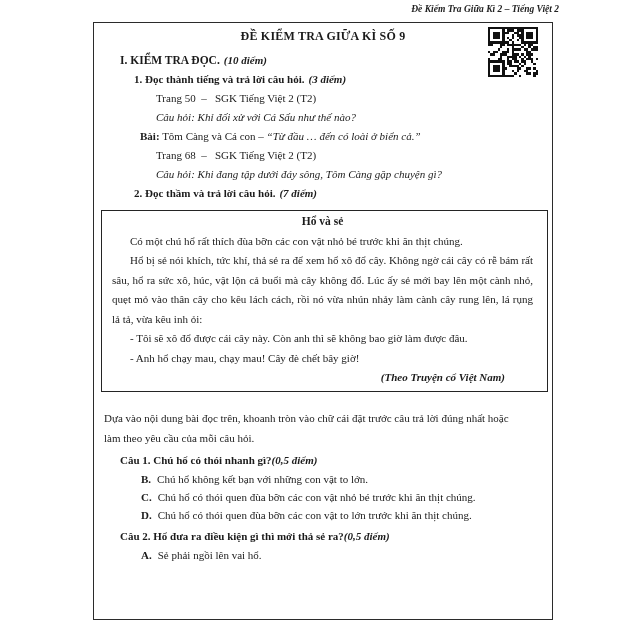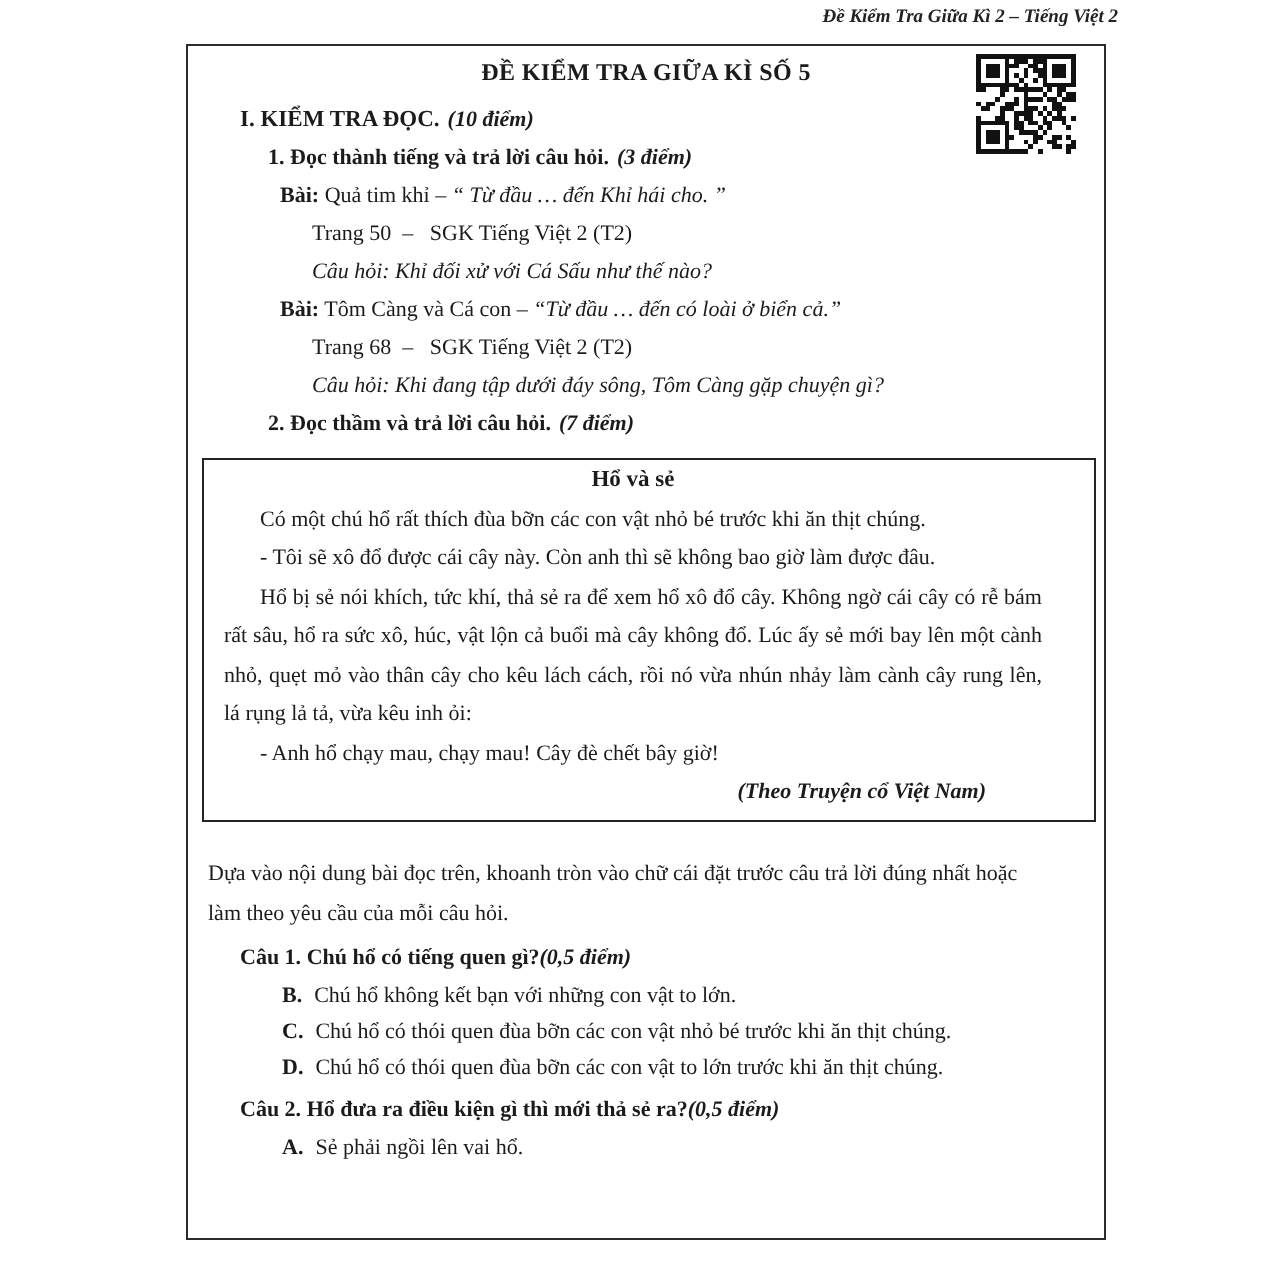--- a/index.html
+++ b/index.html
@@ -31,21 +31,21 @@
   .pts{font-style:italic;font-weight:bold;margin-left:4px;}
   .indent1{margin-left:14px;}
   .indent2{margin-left:20px;}
   .indent3{margin-left:36px;}
   .bold{font-weight:bold;}
   .ital{font-style:italic;}
   .page-line{white-space:pre-wrap;}
 
   .story-box{
     border:1.8px solid #242424;margin:7px -10px 16px -19px;
-    padding:1px 26px 3px 10px;line-height:19.5px;text-align:justify;
+    padding:1px 14px 3px 10px;line-height:19.5px;text-align:justify;
   }
   .story-title{text-align:center;font-weight:bold;font-size:11.5px;}
   .story-p{text-indent:18px;}
   .story-attr{text-align:right;font-weight:bold;font-style:italic;padding-right:28px;}
 
   .instruction{margin:5px 0 0 -16px;line-height:20px;}
 
   .q-head{font-weight:bold;line-height:19px;margin-top:3px;}
   .q-pts{font-style:italic;font-weight:bold;margin-left:0;}
   .option{margin-left:21px;line-height:18px;}
@@ -53,21 +53,21 @@
 </style>
 </head>
 <body>
 
 <div class="page">
 
   <div class="running-header">Đề Kiểm Tra Giữa Kì 2 – Tiếng Việt 2</div>
 
   <div class="exam-box">
 
-    <div class="exam-title">ĐỀ KIỂM TRA GIỮA KÌ SỐ 5</div>
+    <div class="exam-title">ĐỀ KIỂM TRA GIỮA KÌ SỐ 9</div>
 
     <div class="qr"><svg viewBox="0 0 42 42" width="50" height="50" fill="#111111" shape-rendering="crispEdges">
           <rect x="0" y="0" width="2" height="2"></rect>
           <rect x="2" y="0" width="2" height="2"></rect>
           <rect x="4" y="0" width="2" height="2"></rect>
           <rect x="6" y="0" width="2" height="2"></rect>
           <rect x="8" y="0" width="2" height="2"></rect>
           <rect x="10" y="0" width="2" height="2"></rect>
           <rect x="12" y="0" width="2" height="2"></rect>
           <rect x="14" y="0" width="2" height="2"></rect>
@@ -304,56 +304,52 @@
 
       <div class="row">
         <span class="sec-heading">I. KIỂM TRA ĐỌC.</span><span class="pts">(10 điểm)</span>
       </div>
 
       <div class="row indent1">
         <span class="bold">1.</span>
         <span class="bold">Đọc thành tiếng và trả lời câu hỏi.</span><span class="pts">(3 điểm)</span>
       </div>
 
-      <div class="row indent2">
-        <span class="bold">Bài:</span>
-        <span>Quả tim khỉ – </span><span class="ital">“ Từ đầu … đến Khỉ hái cho. ”</span>
-      </div>
       <div class="row indent3 page-line">Trang 50  –   SGK Tiếng Việt 2 (T2)</div>
       <div class="row indent3 ital">Câu hỏi: Khỉ đối xử với Cá Sấu như thế nào?</div>
 
       <div class="row indent2">
         <span class="bold">Bài:</span>
         <span>Tôm Càng và Cá con – </span><span class="ital">“Từ đầu … đến có loài ở biển cả.”</span>
       </div>
       <div class="row indent3 page-line">Trang 68  –   SGK Tiếng Việt 2 (T2)</div>
       <div class="row indent3 ital">Câu hỏi: Khi đang tập dưới đáy sông, Tôm Càng gặp chuyện gì?</div>
 
       <div class="row indent1">
         <span class="bold">2.</span>
         <span class="bold">Đọc thầm và trả lời câu hỏi.</span><span class="pts">(7 điểm)</span>
       </div>
 
       <div class="story-box">
         <div class="story-title">Hổ và sẻ</div>
         <div class="story-p">Có một chú hổ rất thích đùa bỡn các con vật nhỏ bé trước khi ăn thịt chúng.</div>
+        <div class="story-p">Hổ bị sẻ nói khích, tức khí, thả sẻ ra để xem hổ xô đổ cây. Không ngờ cái cây có rễ bám rất sâu, hổ ra sức xô, húc, vật lộn cả buổi mà cây không đổ. Lúc ấy sẻ mới bay lên một cành nhỏ, quẹt mỏ vào thân cây cho kêu lách cách, rồi nó vừa nhún nhảy làm cành cây rung lên, lá rụng lả tả, vừa kêu inh ỏi:</div>
         <div class="story-p">- Tôi sẽ xô đổ được cái cây này. Còn anh thì sẽ không bao giờ làm được đâu.</div>
-        <div class="story-p">Hổ bị sẻ nói khích, tức khí, thả sẻ ra để xem hổ xô đổ cây. Không ngờ cái cây có rễ bám rất sâu, hổ ra sức xô, húc, vật lộn cả buổi mà cây không đổ. Lúc ấy sẻ mới bay lên một cành nhỏ, quẹt mỏ vào thân cây cho kêu lách cách, rồi nó vừa nhún nhảy làm cành cây rung lên, lá rụng lả tả, vừa kêu inh ỏi:</div>
         <div class="story-p">- Anh hổ chạy mau, chạy mau! Cây đè chết bây giờ!</div>
         <div class="story-attr">(Theo Truyện cổ Việt Nam)</div>
       </div>
 
       <div class="instruction">
         <div>Dựa vào nội dung bài đọc trên, khoanh tròn vào chữ cái đặt trước câu trả lời đúng nhất hoặc</div>
         <div>làm theo yêu cầu của mỗi câu hỏi.</div>
       </div>
 
       <div class="q-head">
         <span>Câu 1.</span>
-        <span>Chú hổ có tiếng quen gì?</span><span class="q-pts">(0,5 điểm)</span>
+        <span>Chú hổ có thói nhanh gì?</span><span class="q-pts">(0,5 điểm)</span>
       </div>
       <div class="option">
         <span class="opt-letter">B.</span><span>Chú hổ không kết bạn với những con vật to lớn.</span>
       </div>
       <div class="option">
         <span class="opt-letter">C.</span><span>Chú hổ có thói quen đùa bỡn các con vật nhỏ bé trước khi ăn thịt chúng.</span>
       </div>
       <div class="option">
         <span class="opt-letter">D.</span><span>Chú hổ có thói quen đùa bỡn các con vật to lớn trước khi ăn thịt chúng.</span>
       </div>

